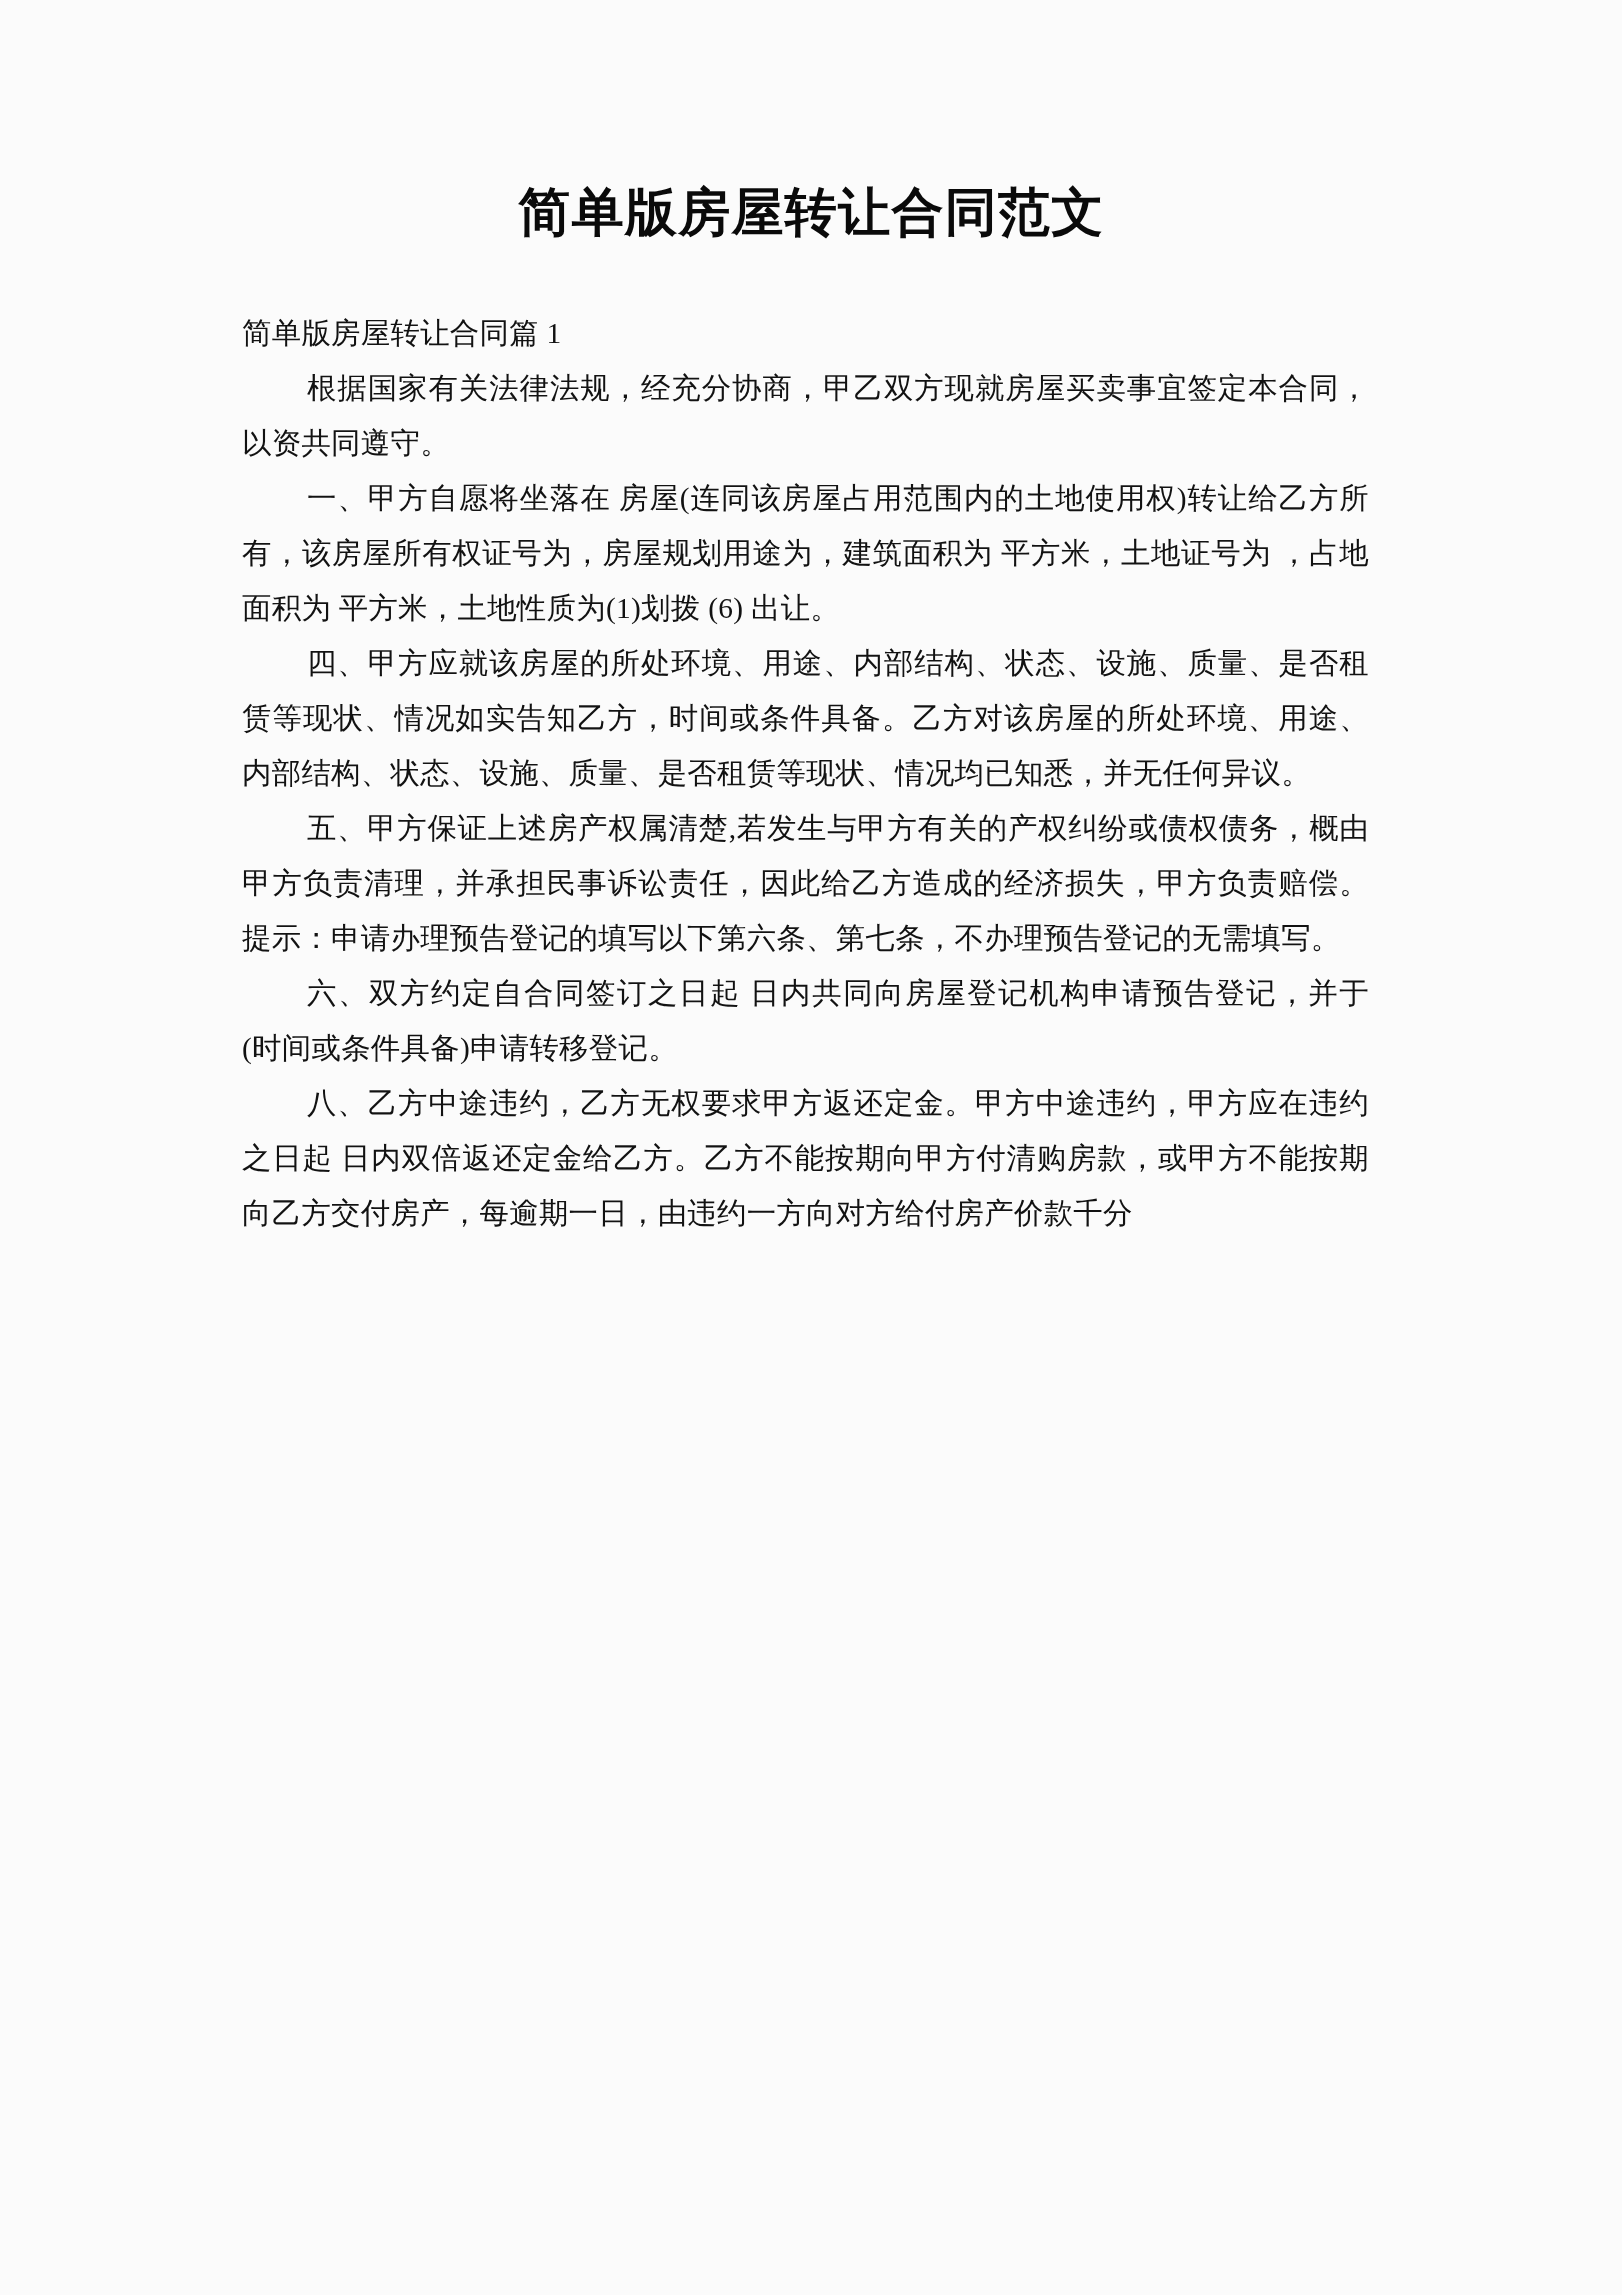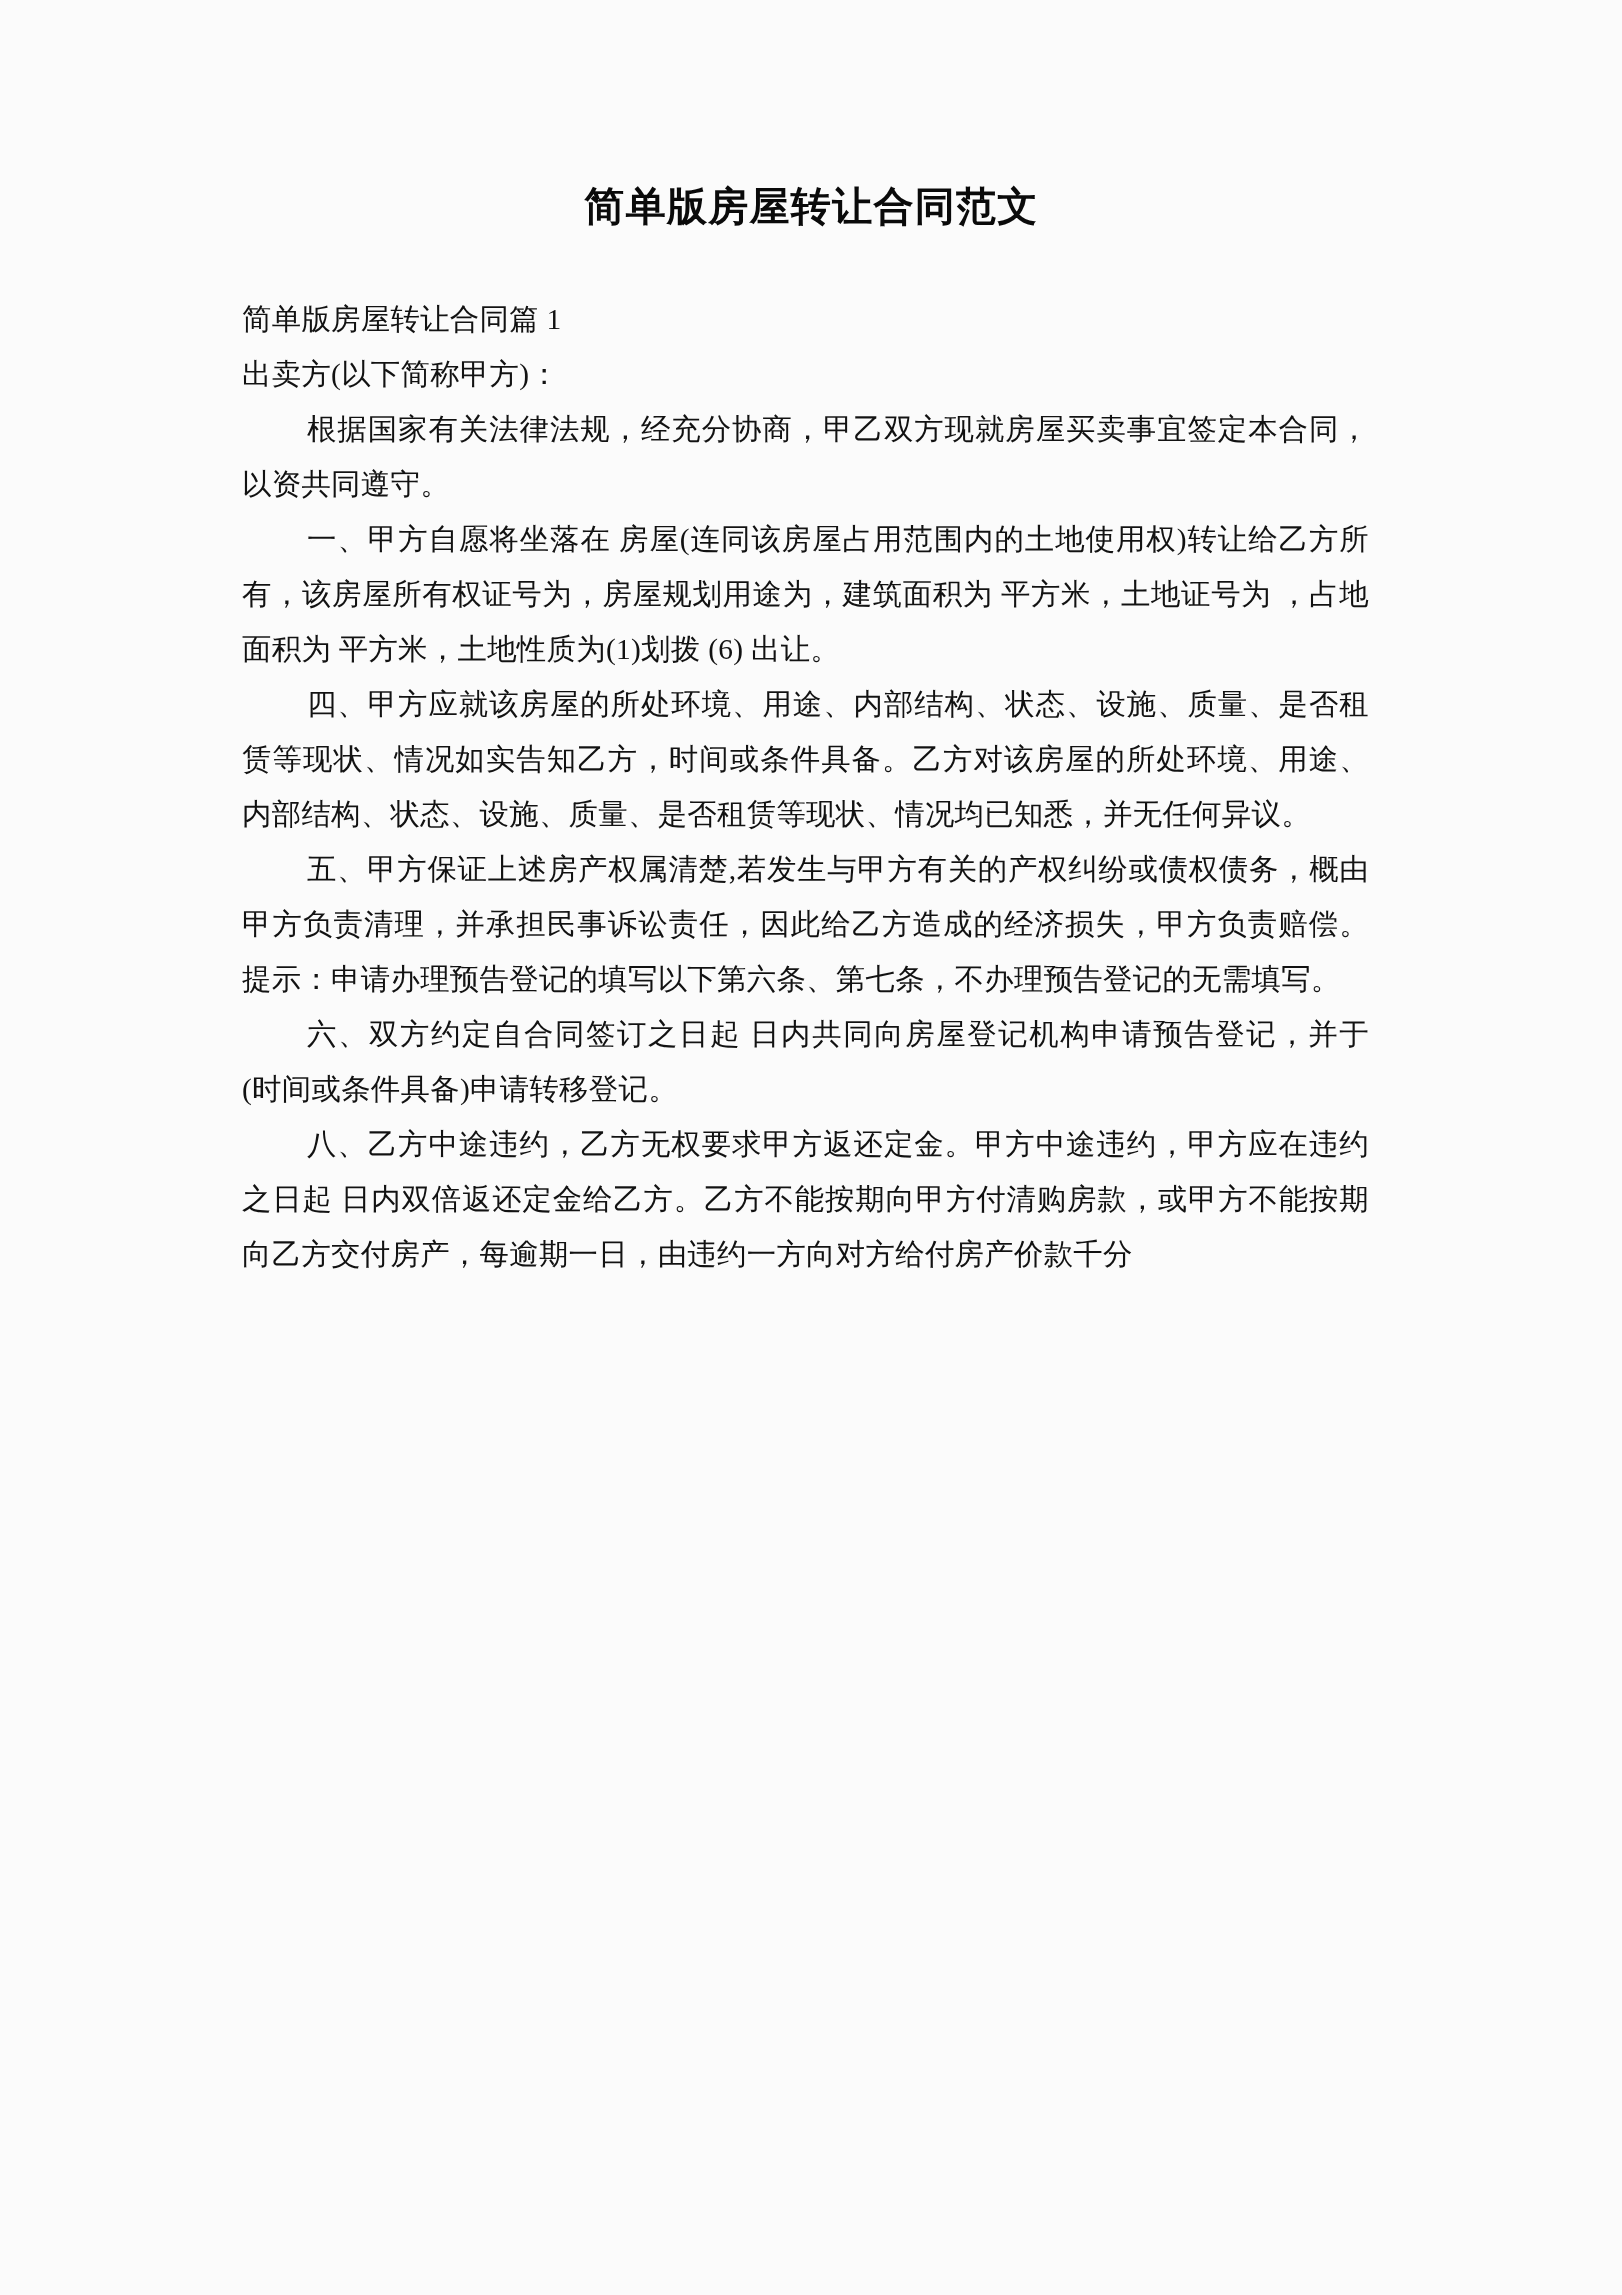--- a/index.html
+++ b/index.html
@@ -22,21 +22,21 @@
     position: absolute;
     left: 242px;
     top: 0;
     width: 1139px;
   }
   .doc-title {
     margin: 0;
     padding: 0;
     font-family: "Liberation Sans", "DejaVu Sans", sans-serif;
     font-weight: 700;
-    font-size: 40px;
+    font-size: 52px;
     line-height: 1.15;
     letter-spacing: 1.3px;
     text-align: center;
     color: #0a0a0a;
     padding-top: 183px;
     padding-bottom: 0;
   }
   .body-block {
     margin-top: 63px;
   }
@@ -67,21 +67,20 @@
 
 <div class="page">
   <div class="content">
 
     <h1 class="doc-title">简单版房屋转让合同范文</h1>
 
     <div class="body-block">
 
       <p class="para noindent short-line">简单版房屋转让合同篇 1</p>
 
-      <p class="para noindent short-line">出卖方(以下简称甲方)：</p>
 
 
       <p class="para indent">根据国家有关法律法规，经充分协商，甲乙双方现就房屋买卖事宜签定本合同，以资共同遵守。</p>
 
       <p class="para indent">一、甲方自愿将坐落在 房屋(连同该房屋占用范围内的土地使用权)转让给乙方所有，该房屋所有权证号为，房屋规划用途为，建筑面积为 平方米，土地证号为 ，占地面积为 平方米，土地性质为(1)划拨 (6) 出让。</p>
 
 
 
       <p class="para indent">四、甲方应就该房屋的所处环境、用途、内部结构、状态、设施、质量、是否租赁等现状、情况如实告知乙方，时间或条件具备。乙方对该房屋的所处环境、用途、内部结构、状态、设施、质量、是否租赁等现状、情况均已知悉，并无任何异议。</p>
 

